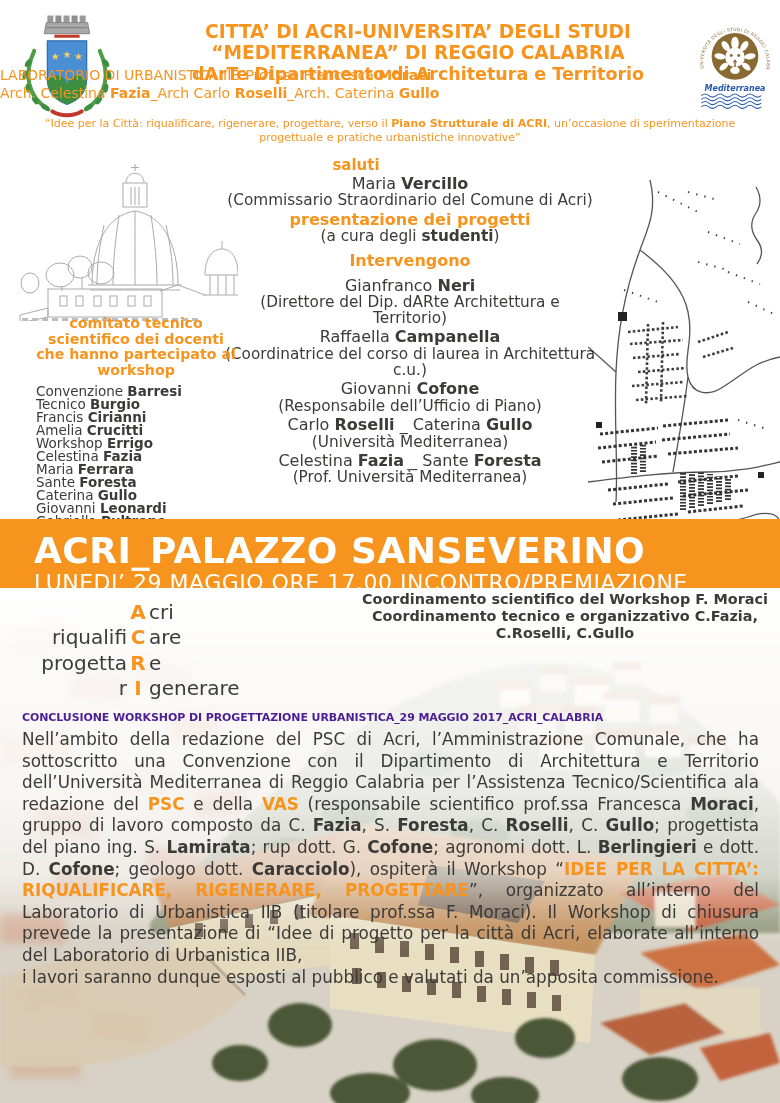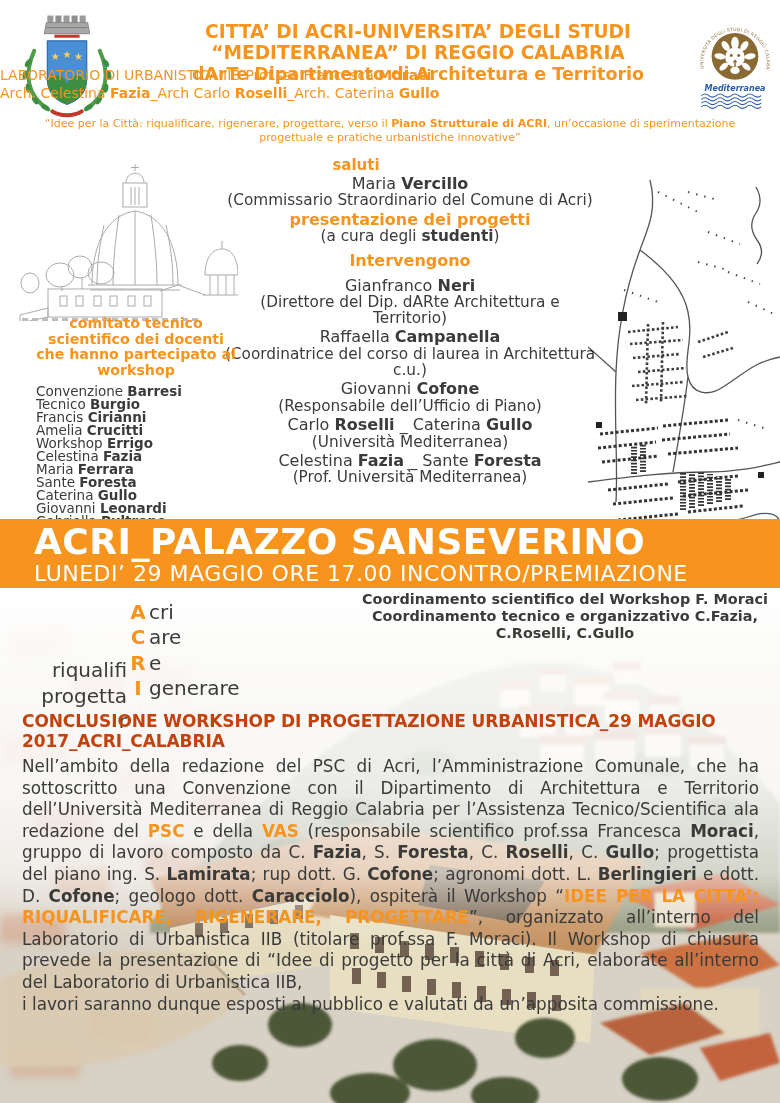--- a/index.html
+++ b/index.html
@@ -39,40 +39,40 @@
   #committee-heading{color:var(--orange);font-weight:bold;font-size:14.2px;line-height:1.1;text-align:center;}
   #committee-list{margin-top:7px;}
   .member{font-size:13.5px;line-height:12.9px;white-space:nowrap;}
 
   
   #dome-sketch{left:0;top:163px;width:238px;height:158px;}
   #map-sketch{left:588px;top:172px;width:192px;height:415px;mix-blend-mode:multiply;}
 
   
   #banner{left:0;top:519px;width:780px;height:69px;background:var(--orange);color:#fff;padding-left:34px;box-sizing:border-box;}
-  #banner-title{font-size:36px;font-weight:800;letter-spacing:0.5px;line-height:1;margin-top:5px;}
+  #banner-title{font-size:36px;font-weight:800;letter-spacing:0.5px;line-height:1;margin-top:14px;}
   #banner-sub{font-size:22px;font-weight:400;letter-spacing:0.5px;line-height:1;margin-top:3px;}
 
   
   #photo{left:0;top:593px;width:780px;height:510px;}
   #photo-fade{left:0;top:593px;width:780px;height:510px;
     background:linear-gradient(to bottom,
       rgba(255,255,255,1) 0%,
       rgba(255,255,255,0.9) 12%,
       rgba(255,255,255,0.82) 38%,
       rgba(255,255,255,0.6) 55%,
       rgba(255,255,255,0.12) 65%,
       rgba(255,255,255,0) 70%);}
   #coordination{left:336px;top:591px;width:458px;text-align:center;font-size:14.4px;font-weight:bold;line-height:1.18;color:var(--ink);}
   #acrostic{left:25px;top:600px;width:210px;}
   .acro-row{display:grid;grid-template-columns:102px 16px 1fr;column-gap:3px;height:25.3px;font-size:20px;color:var(--ink);}
-  .acro-pre{text-align:right;margin-top:33px;}
+  .acro-pre{text-align:right;}
   .acro-letter{color:var(--orange);font-weight:bold;text-align:center;}
   #body-block{left:22px;top:711px;width:737px;}
-  #body-heading{font-size:17px;font-weight:bold;letter-spacing:-0.1px;color:#c2410c;}
+  #body-heading{font-size:11px;font-weight:bold;letter-spacing:-0.1px;color:#4c1d95;}
   #body-paragraph{margin-top:5px;font-size:16.8px;line-height:21.6px;text-align:justify;color:#3a3a39;}
 </style>
 </head>
 <body>
 
 <div id="poster">
 
   <svg id="crest" class="abs" viewBox="0 0 105 108">
 
     <path d="M20,40 C10,62 12,84 34,98" stroke="#4f9d49" stroke-width="4" fill="none" stroke-linecap="round"></path>

